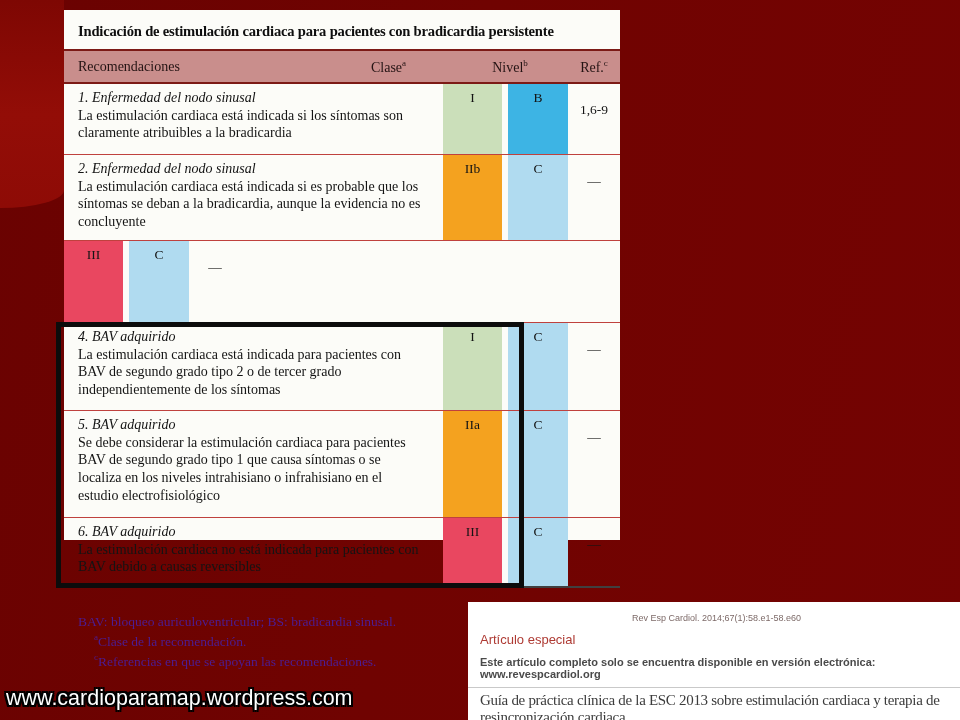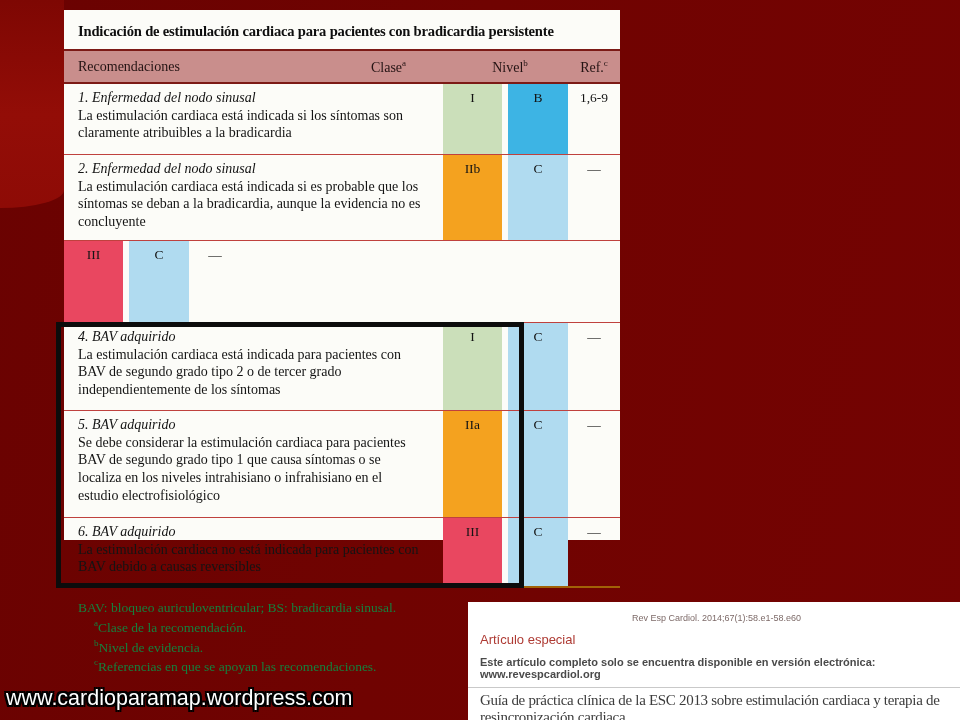--- a/index.html
+++ b/index.html
@@ -23,28 +23,28 @@
   .h-gap{width:6px;}
   .h-nivel{width:60px;text-align:center;}
   .h-ref{width:52px;text-align:center;}
   sup{font-size:9px;}
   .t-row{display:flex;align-items:stretch;border-bottom:1px solid #bf413e;}
   .t-row:nth-of-type(1){min-height:70px;}
   .t-row:nth-of-type(2){min-height:85px;}
   .t-row:nth-of-type(3){min-height:81px;}
   .t-row:nth-of-type(4){min-height:87px;}
   .t-row:nth-of-type(5){min-height:106px;}
-  .t-row:nth-of-type(6){min-height:68px;border-bottom:2px solid #a16207;}
+  .t-row:nth-of-type(6){min-height:68px;border-bottom:2px solid #404040;}
   .cell-text{flex:1;padding:5px 20px 5px 14px;font-size:14px;line-height:1.26;}
   .cond{font-style:italic;}
   .cell-clase,.cell-nivel{width:59px;text-align:center;font-size:13.5px;padding-top:6px;}
   .cell-nivel{width:60px;}
   .cell-gap{width:6px;background:#fcfcf8;}
-  .cell-ref{width:52px;text-align:center;font-size:13.5px;padding-top:6px;}
-  .t-footnotes{padding:10px 10px 0 14px;font-size:13.5px;line-height:1.42;color:#15803d;}
+  .cell-ref{width:52px;text-align:center;font-size:13.5px;padding-top:18px;}
+  .t-footnotes{padding:24px 10px 0 14px;font-size:13.5px;line-height:1.42;color:#4c1d95;}
   .fn-item{padding-left:16px;}
   
   .highlight-box{position:absolute;left:56px;top:322px;width:468px;height:266px;
                  border:5px solid #0c0c0c;box-sizing:border-box;z-index:6;background:transparent;}
   
   .citation{position:absolute;left:468px;top:602px;width:497px;height:124px;background:#ffffff;
             z-index:7;font-family:"Liberation Sans", sans-serif;box-sizing:border-box;}
   .cit-rev{text-align:center;font-size:9px;color:#7d6a68;padding-top:11px;}
   .cit-label{font-size:13px;color:#ae3a33;margin:9px 0 0 12px;}
   .cit-note{font-size:11px;font-weight:bold;color:#4a4a4a;margin:9px 0 0 12px;}
@@ -135,21 +135,20 @@
         <div class="cell-clase" style="background: rgb(233, 71, 96);">III</div>
         <div class="cell-gap"></div>
         <div class="cell-nivel" style="background: rgb(176, 219, 240);">C</div>
         <div class="cell-ref">—</div>
       </div>
     </div>
 
     <div class="t-footnotes">
       <div>BAV: bloqueo auriculoventricular; BS: bradicardia sinusal.</div>
       <div class="fn-item"><sup>a</sup><span>Clase de la recomendación.</span></div>
-      <div class="fn-item"><sup>b</sup><span>Nivel de evidencia.</span></div>
       <div class="fn-item"><sup>c</sup><span>Referencias en que se apoyan las recomendaciones.</span></div>
     </div>
   </div>
 
   <div class="highlight-box"></div>
 
   <div class="citation">
     <div class="cit-rev">Rev Esp Cardiol. 2014;67(1):58.e1-58.e60</div>
     <div class="cit-label">Artículo especial</div>
     <div class="cit-note">Este artículo completo solo se encuentra disponible en versión electrónica: www.revespcardiol.org</div>

